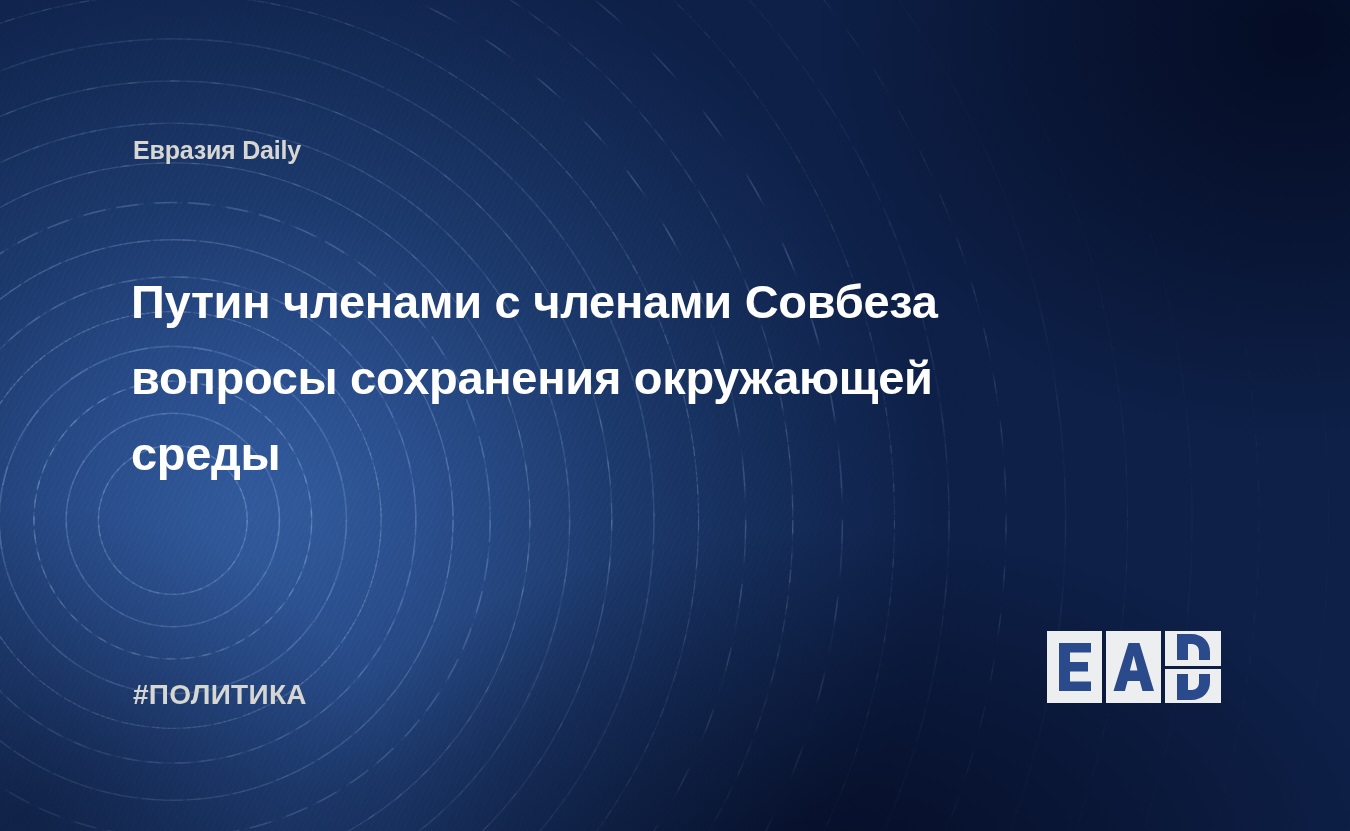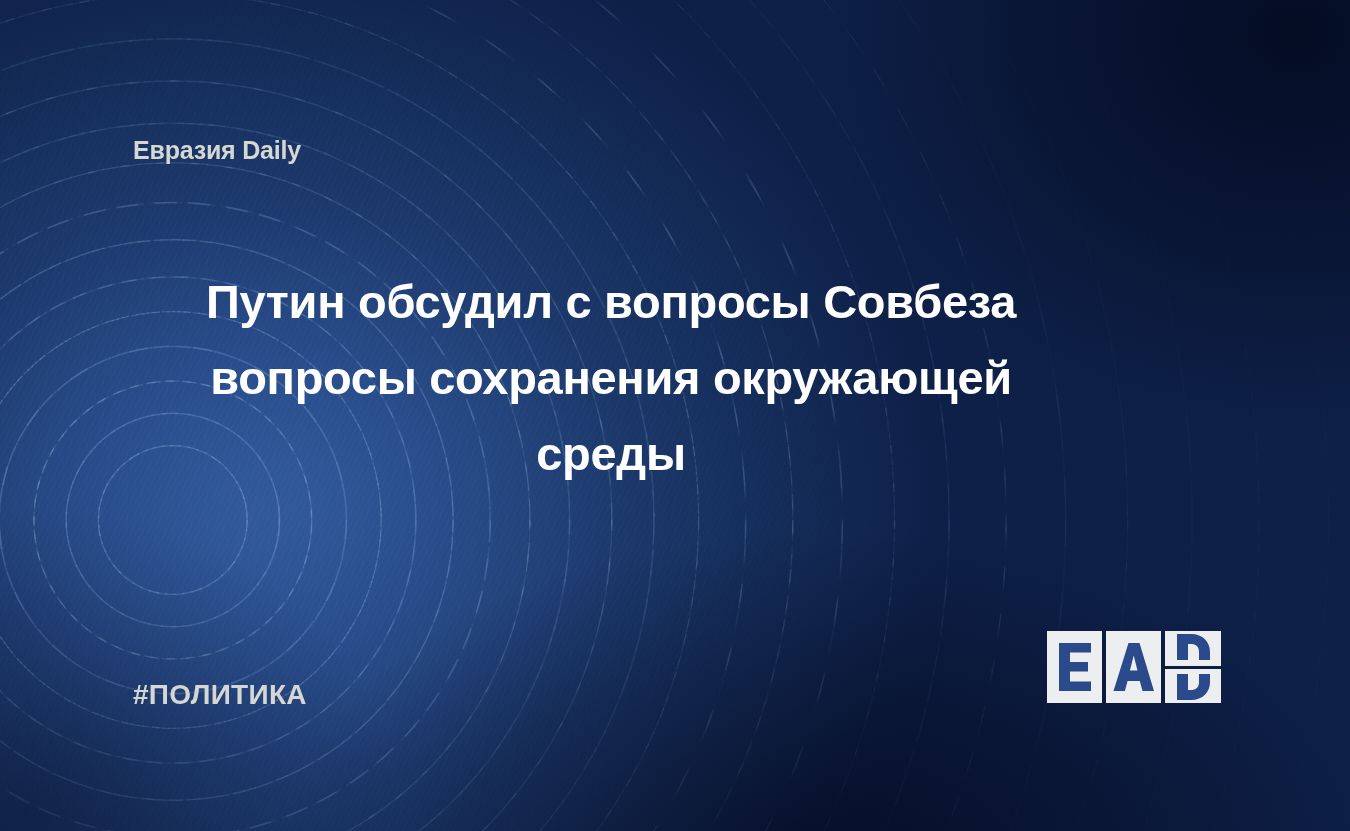--- a/index.html
+++ b/index.html
@@ -10,21 +10,20 @@
   body {
     font-family: "Liberation Sans", sans-serif;
   }
 
   .card {
     position: relative;
     width: 1350px;
     height: 831px;
     overflow: hidden;
     background: #11306b;
-    text-align: center;
   }
 
   
   .bg-base {
     position: absolute;
     inset: 0;
     background:
       radial-gradient(ellipse 700px 620px at 18% 62%, #2d5291 0%, #24447f 26%, #1a3566 50%, #132a55 72%, #0e2048 100%),
       linear-gradient(122deg, #1d3d77 0%, #17336a 30%, #112759 58%, #0b1a42 80%, #081436 100%);
   }
@@ -215,21 +214,21 @@
     </svg>
   </div>
 
   <div class="bg-grain"></div>
   <div class="bg-vignette"></div>
 
   <div class="content">
 
     <div class="brand">Евразия Daily</div>
 
-    <h1 class="headline">Путин обсудил с вопросы Совбеза вопросы сохранения окружающей среды</h1>
+    <h1 class="headline">Путин членами с членами Совбеза вопросы сохранения окружающей среды</h1>
 
     <div class="hashtag">#ПОЛИТИКА</div>
 
     <div class="logo">
 
       <div class="logo-tile">
         <svg width="40" height="52" viewBox="0 0 40 52" xmlns="http://www.w3.org/2000/svg">
           <path d="M4 2 H36 V11.5 H15 V21 H33 V30.5 H15 V40.5 H36 V50 H4 Z" fill="#2b4a8c"></path>
         </svg>
       </div>

